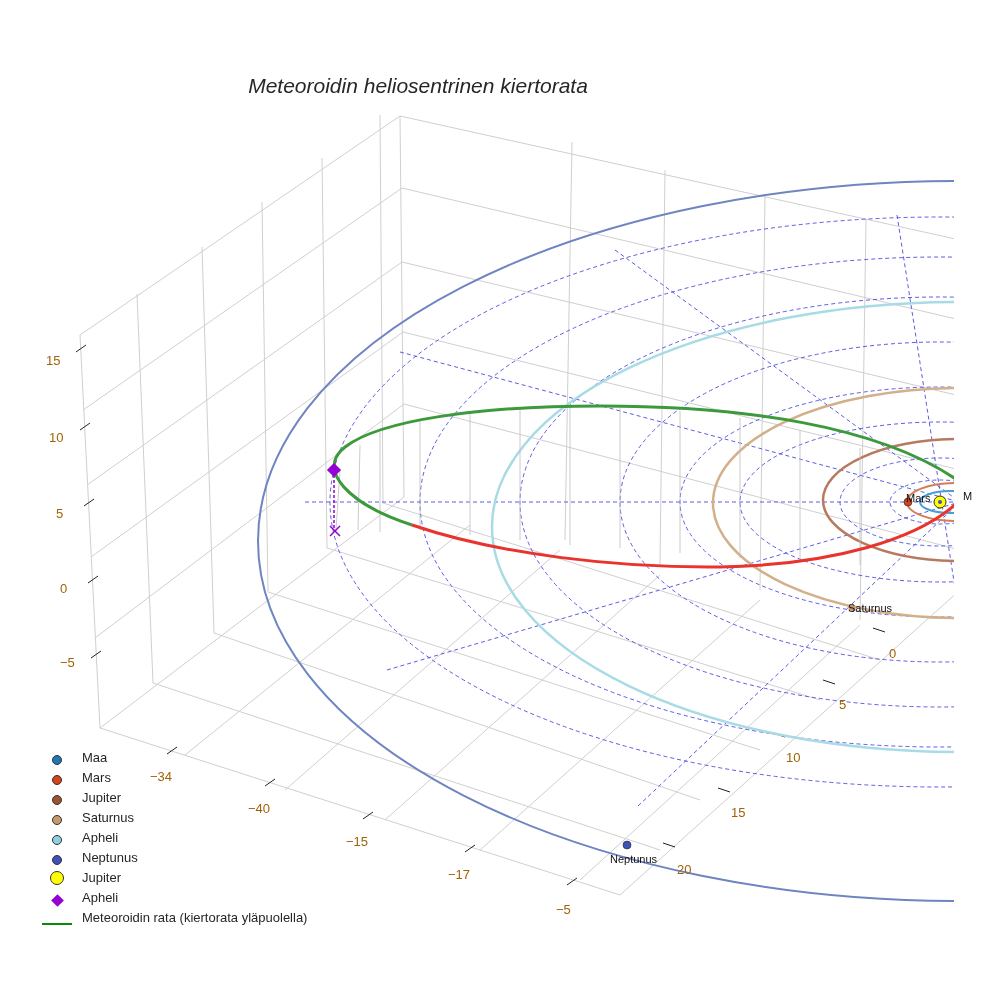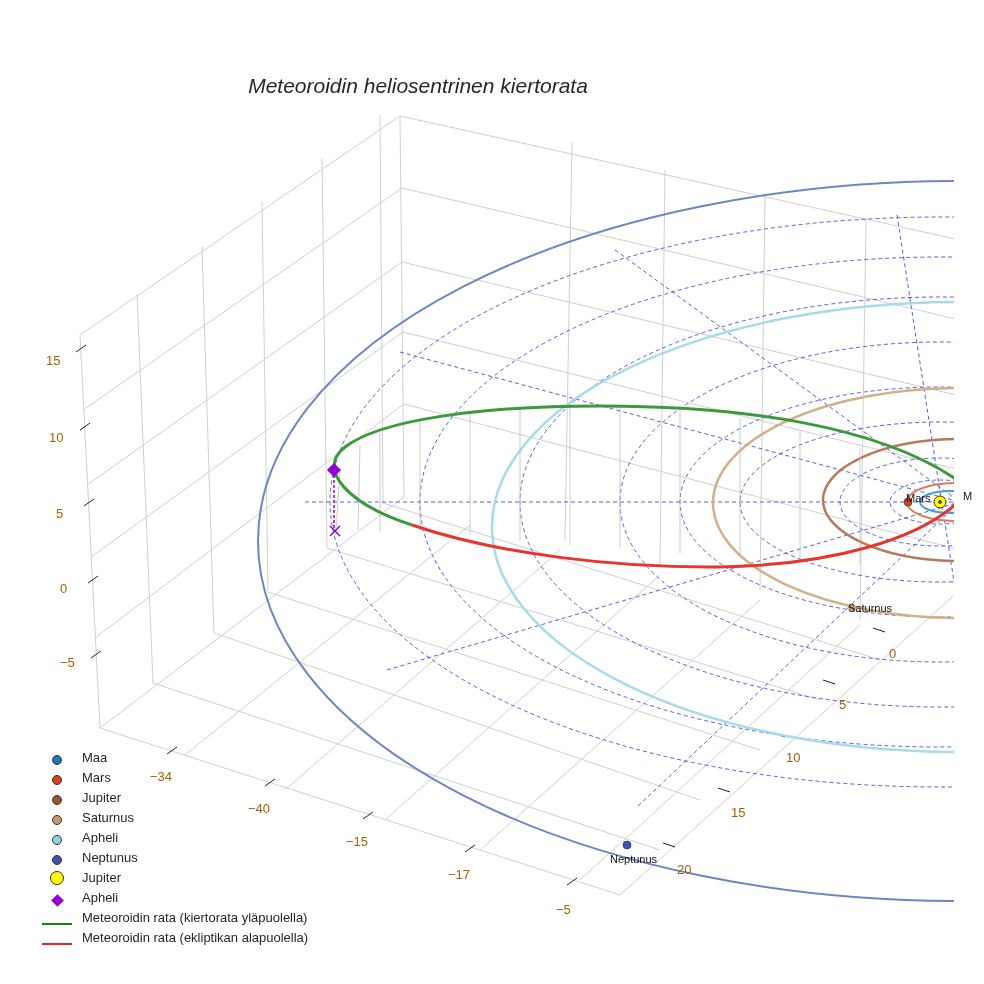--- a/index.html
+++ b/index.html
@@ -219,19 +219,13 @@
         <span class="diamond" style="background:#9400d3"></span>
       </span>
       <span>Apheli</span>
     </div>
   <div class="legend-item">
       <span class="legend-marker">
         <span class="line" style="background:#0a8a0a"></span>
       </span>
       <span>Meteoroidin rata (kiertorata yläpuolella)</span>
     </div>
-  <div class="legend-item">
-      <span class="legend-marker">
-        <span class="line" style="background:#e8221c"></span>
-      </span>
-      <span>Meteoroidin rata (ekliptikan alapuolella)</span>
-    </div>
 </div>
 
 </body></html>

